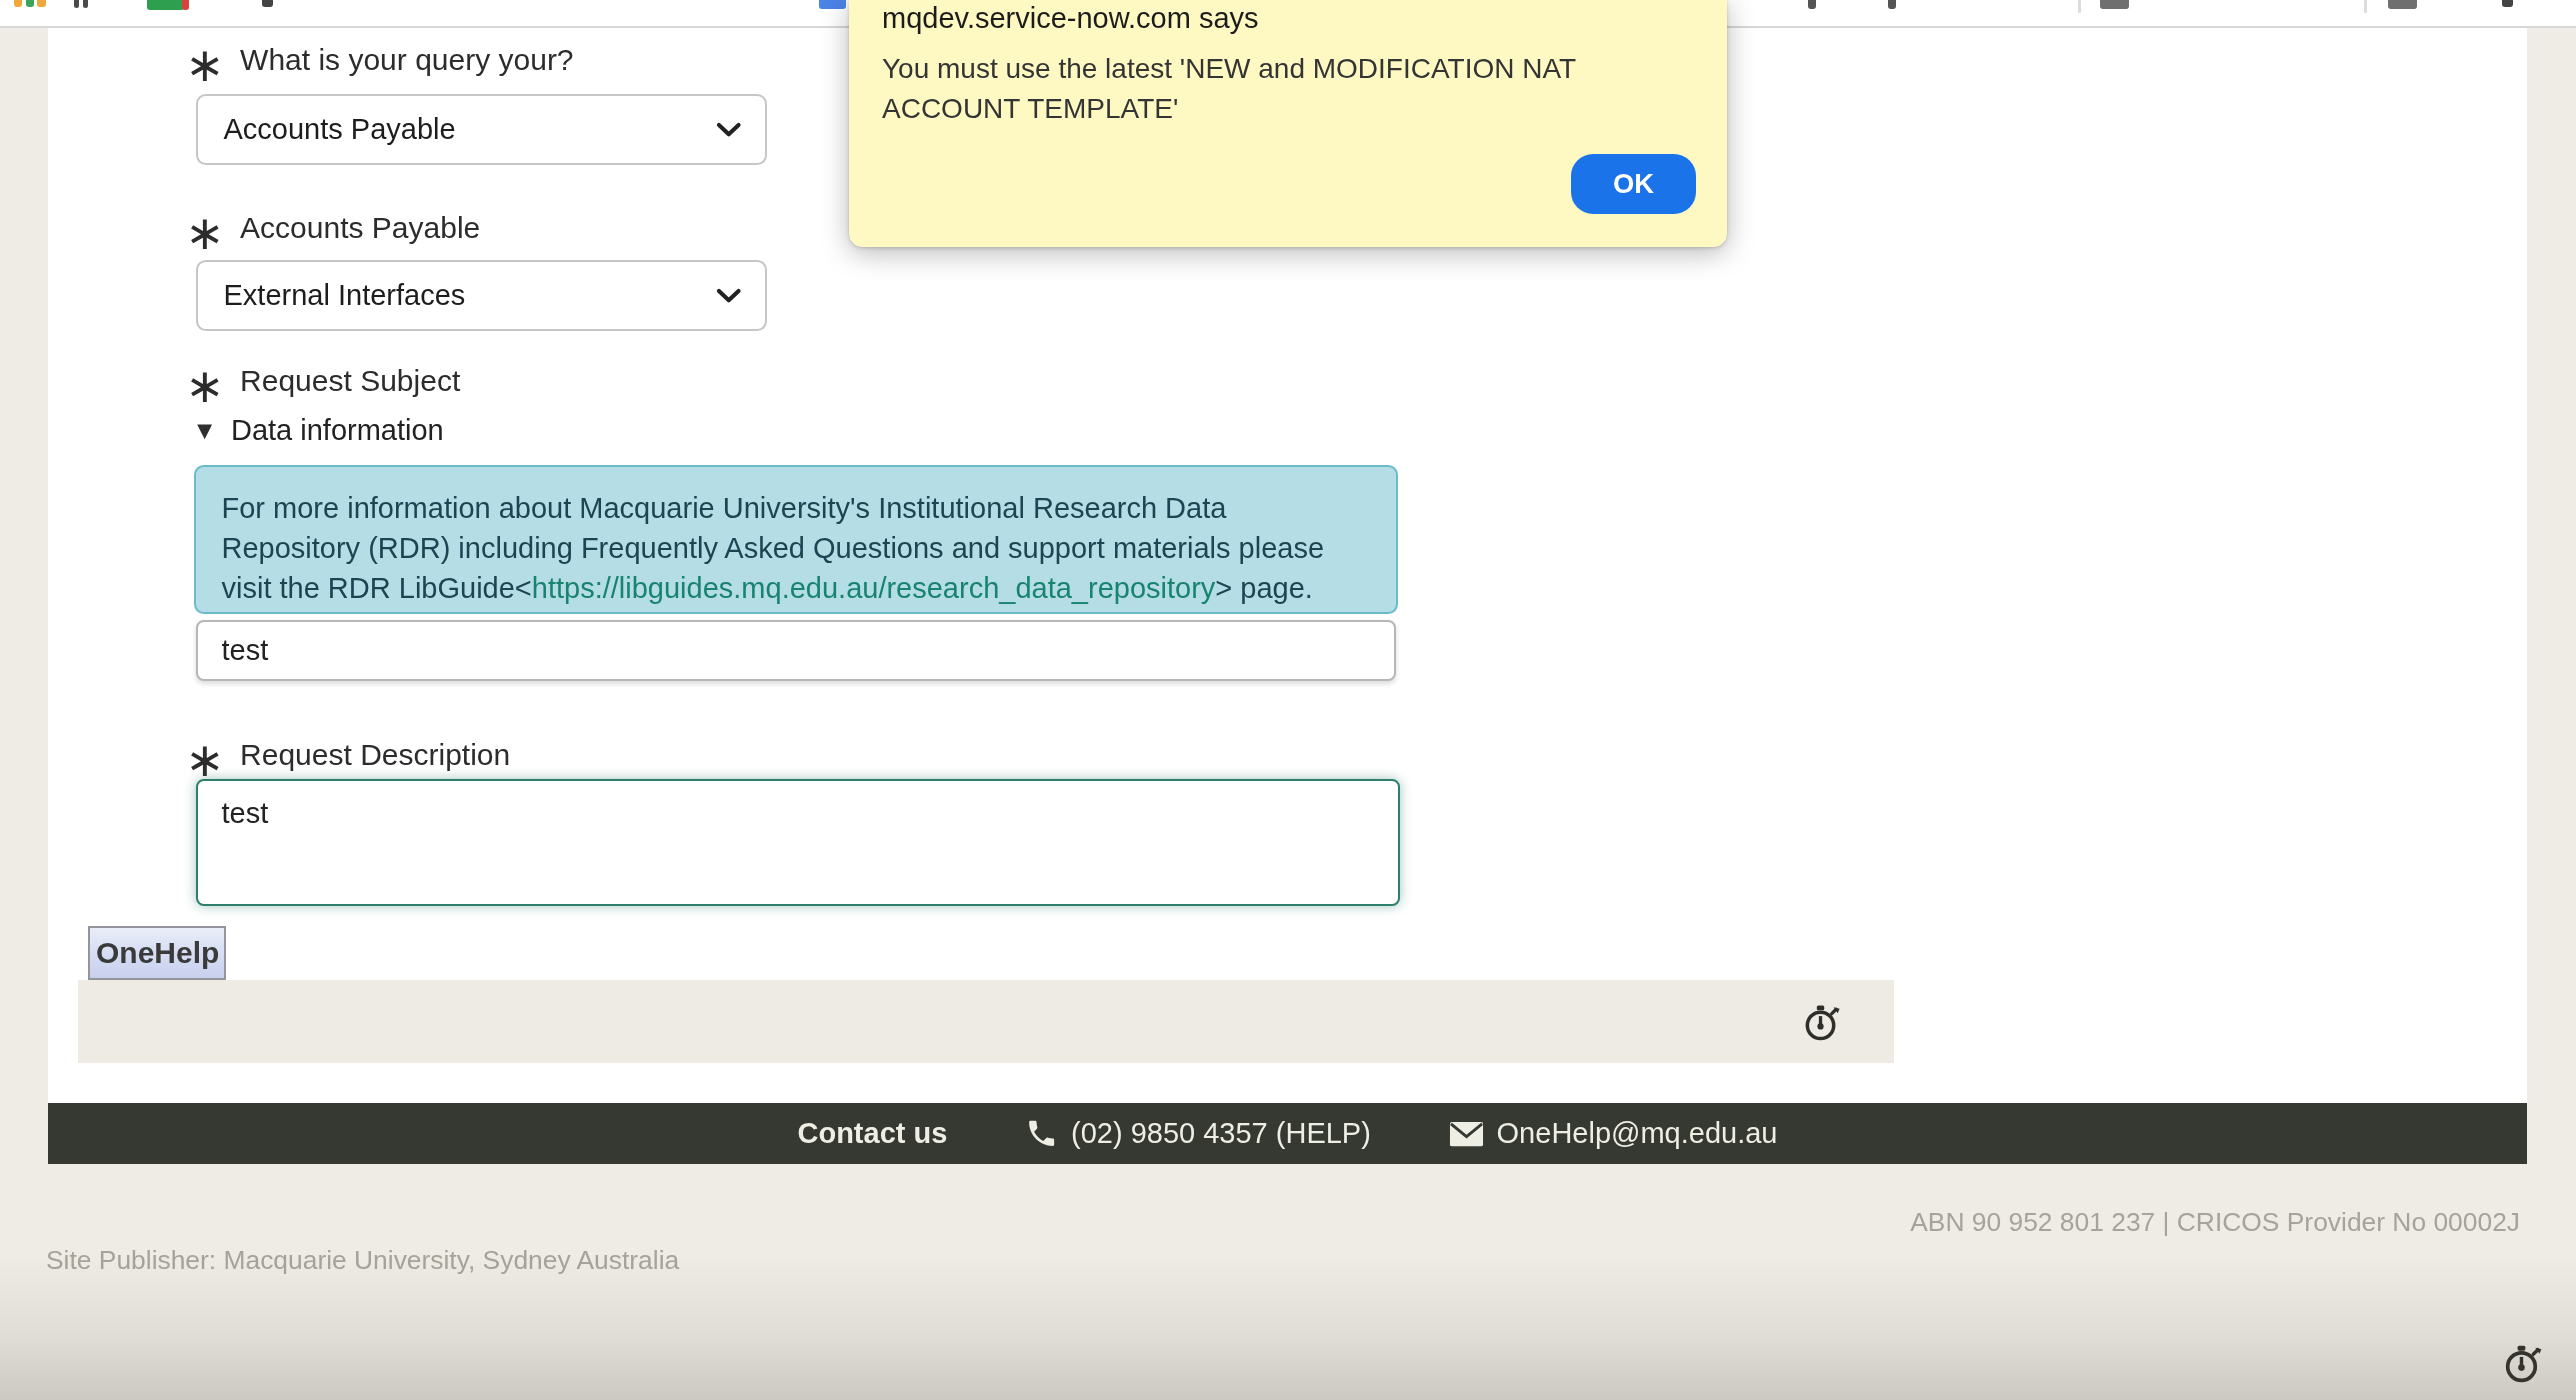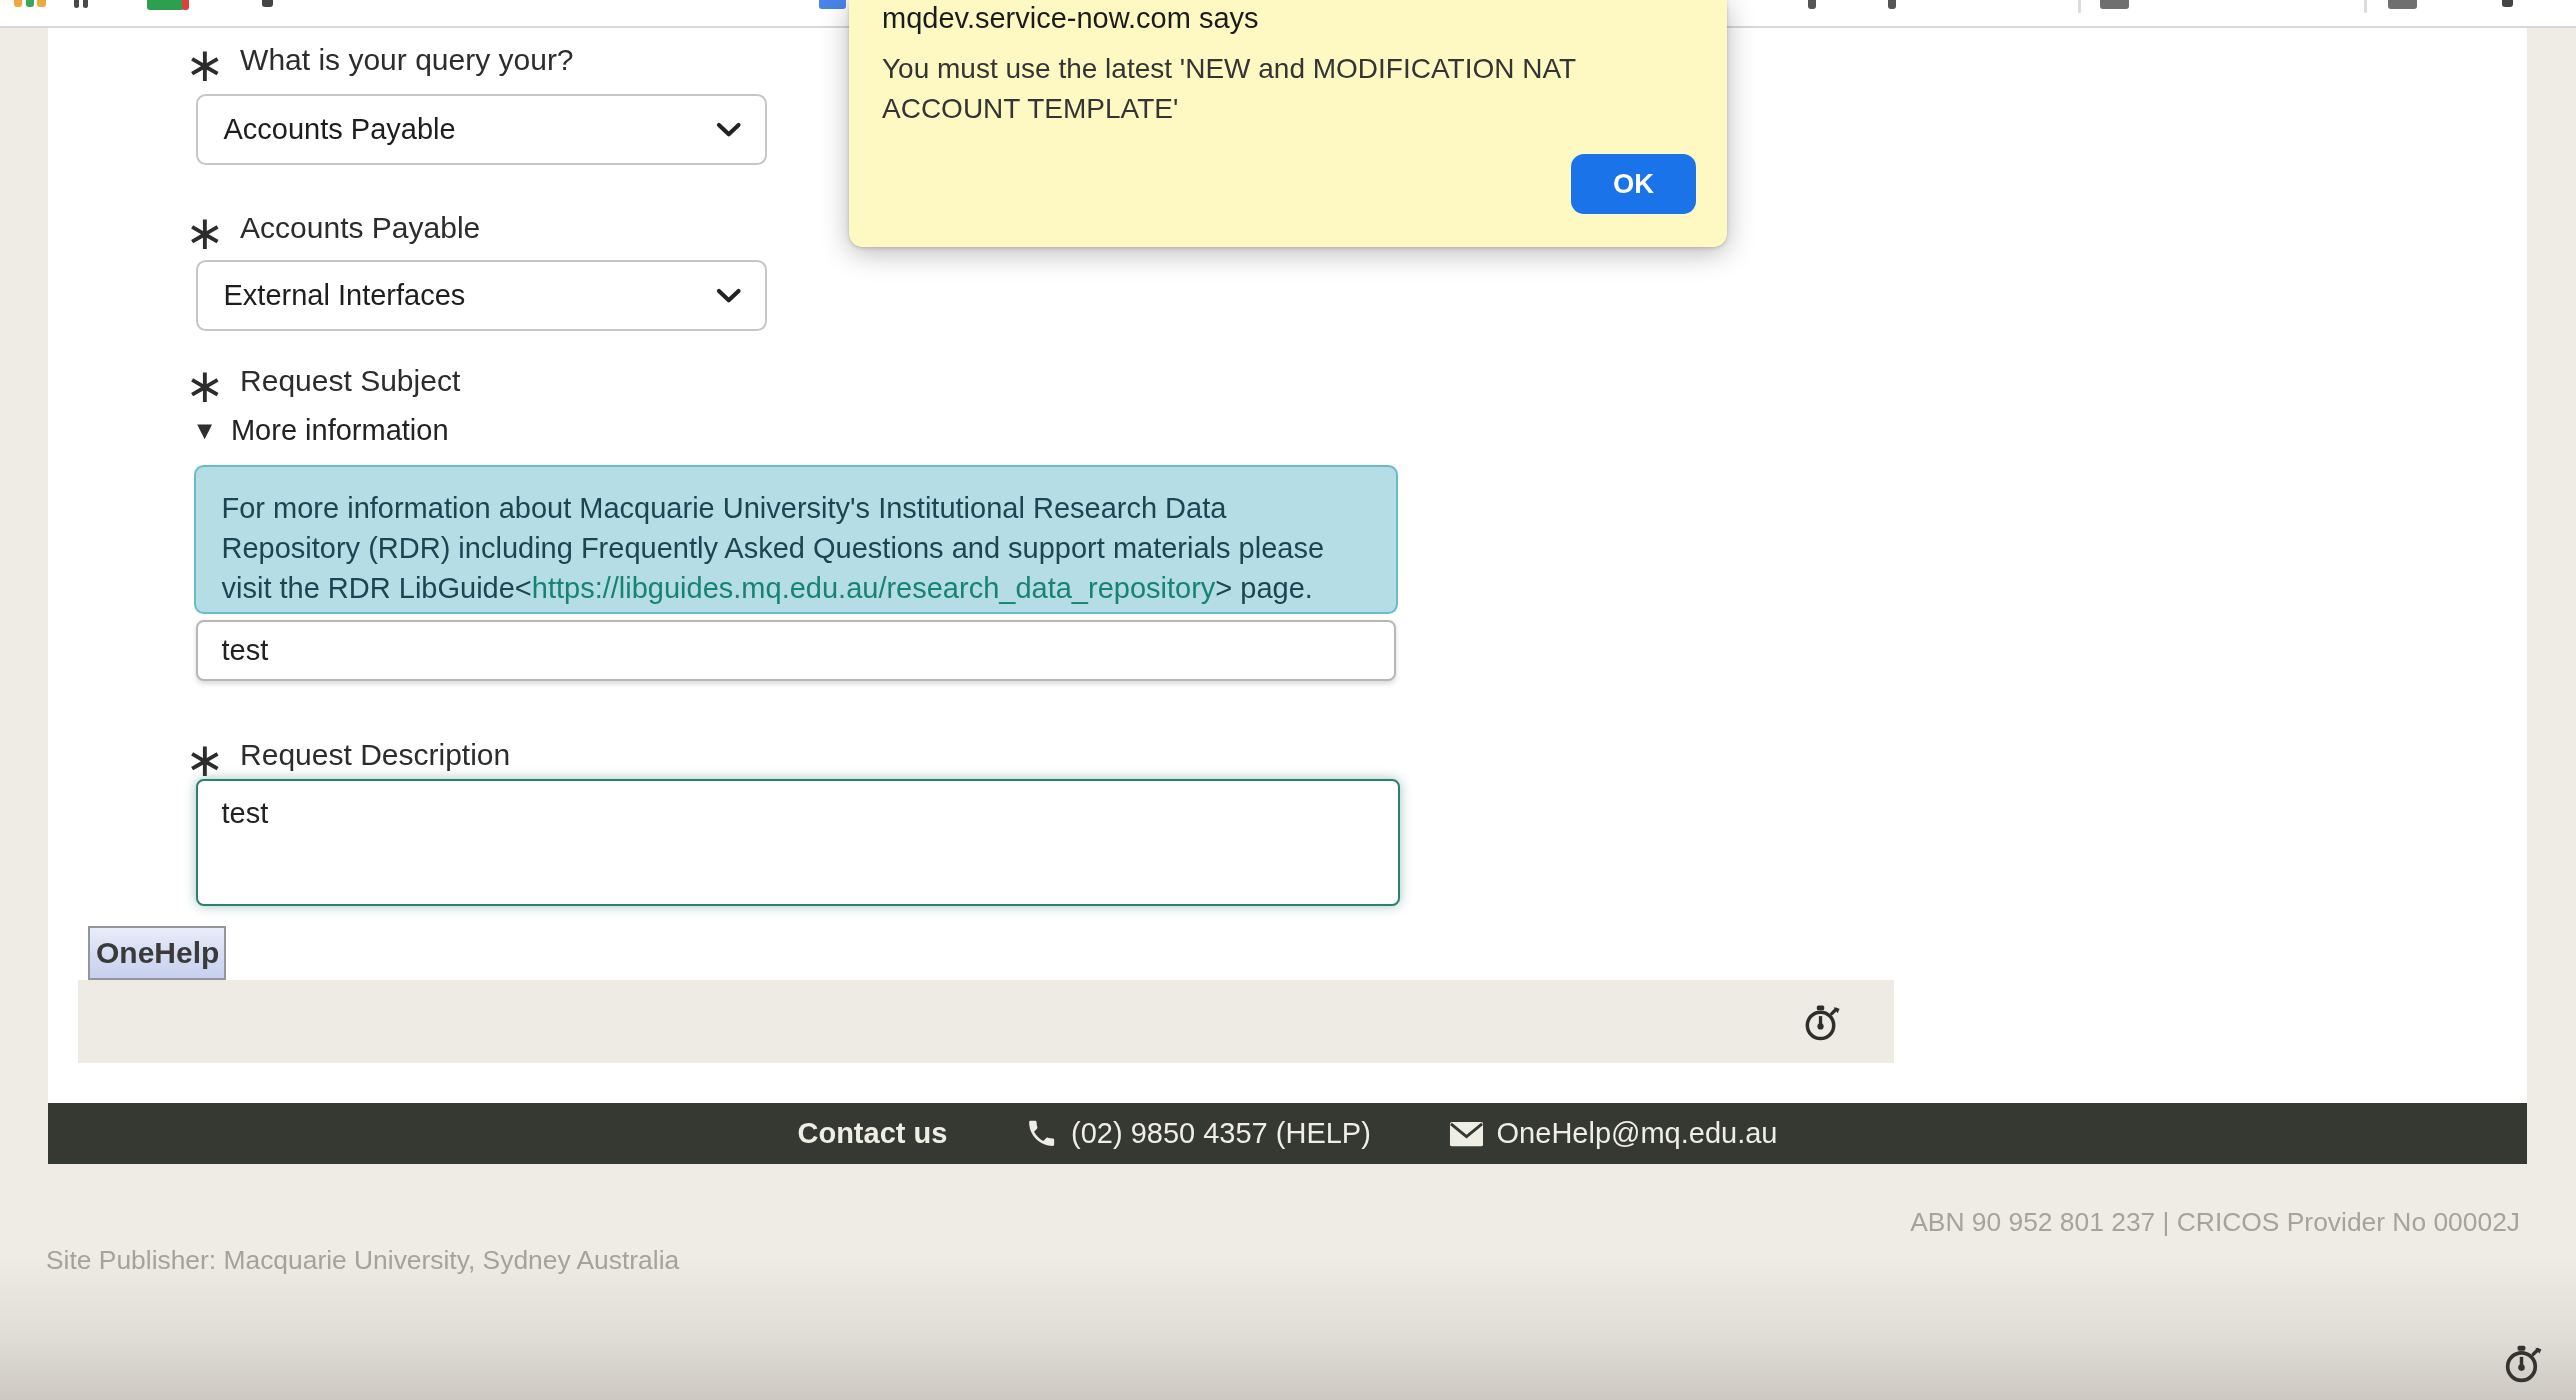--- a/index.html
+++ b/index.html
@@ -46,21 +46,21 @@
   .foot-right{top:1207px;right:56px;}
 
   .page-stopwatch{position:absolute;left:2500px;top:1340px;}
 
   .bottom-fade{position:absolute;left:0;bottom:0;width:100%;height:147px;background:linear-gradient(180deg,rgba(95,90,78,0) 0%,rgba(95,90,78,0.10) 55%,rgba(80,75,64,0.22) 100%);pointer-events:none;z-index:3;}
 
   
   .dialog{position:absolute;top:0;left:849px;width:878px;height:247px;background:#fef9c3;border-radius:0 0 13.7px 13.7px;box-shadow:0 5.9px 27.4px rgba(0,0,0,0.28),0 1px 3.9px rgba(0,0,0,0.18);z-index:10;}
   .dialog-title{position:absolute;top:2px;left:33px;font-size:29px;color:#1c1c1c;}
   .dialog-msg{position:absolute;top:49px;left:33px;width:813px;font-size:28px;line-height:40px;color:#343434;}
-  .dialog-ok{position:absolute;right:31px;bottom:33px;width:125px;height:60px;background:#1a73e8;color:#ffffff;border:none;border-radius:13px;font-size:27.4px;font-weight:bold;font-family:inherit;cursor:pointer;}
+  .dialog-ok{position:absolute;right:31px;bottom:33px;width:125px;height:60px;background:#1a73e8;color:#ffffff;border:none;border-radius:22px;font-size:27.4px;font-weight:bold;font-family:inherit;cursor:pointer;}
 </style>
 </head>
 <body>
 
 <svg width="0" height="0" style="position:absolute">
   <symbol id="sym-stopwatch" viewBox="0 0 44 44">
     <circle cx="21" cy="26" r="13.5" fill="none" stroke="#2e2e2a" stroke-width="3.6"></circle>
     <line x1="21" y1="16.5" x2="21" y2="26.5" stroke="#2e2e2a" stroke-width="3.4"></line>
     <circle cx="21" cy="27" r="3.2" fill="#2e2e2a"></circle>
     <rect x="17.2" y="5.5" width="7.6" height="5" rx="1.6" fill="#2e2e2a"></rect>
@@ -128,21 +128,21 @@
         </svg>
     </div>
 
     <div class="field-label" style="top:337px;left:137px;">
       <span class="req-marker">∗</span>
       <span>Request Subject</span>
     </div>
 
     <div class="more-info-row" style="top:387px;left:144px;">
       <span class="tri">▼</span>
-      <span>More information</span>
+      <span>Data information</span>
     </div>
 
     <div class="info-box">
       <span>For more information about Macquarie University's Institutional Research Data Repository (RDR) including Frequently Asked Questions and support materials please visit the RDR LibGuide&lt;</span><a>https://libguides.mq.edu.au/research_data_repository</a><span>&gt; page.</span>
     </div>
 
     <input class="subject-input" type="text" value="test" style="">
 
     <div class="field-label" style="top:711px;left:137px;">
       <span class="req-marker">∗</span>

